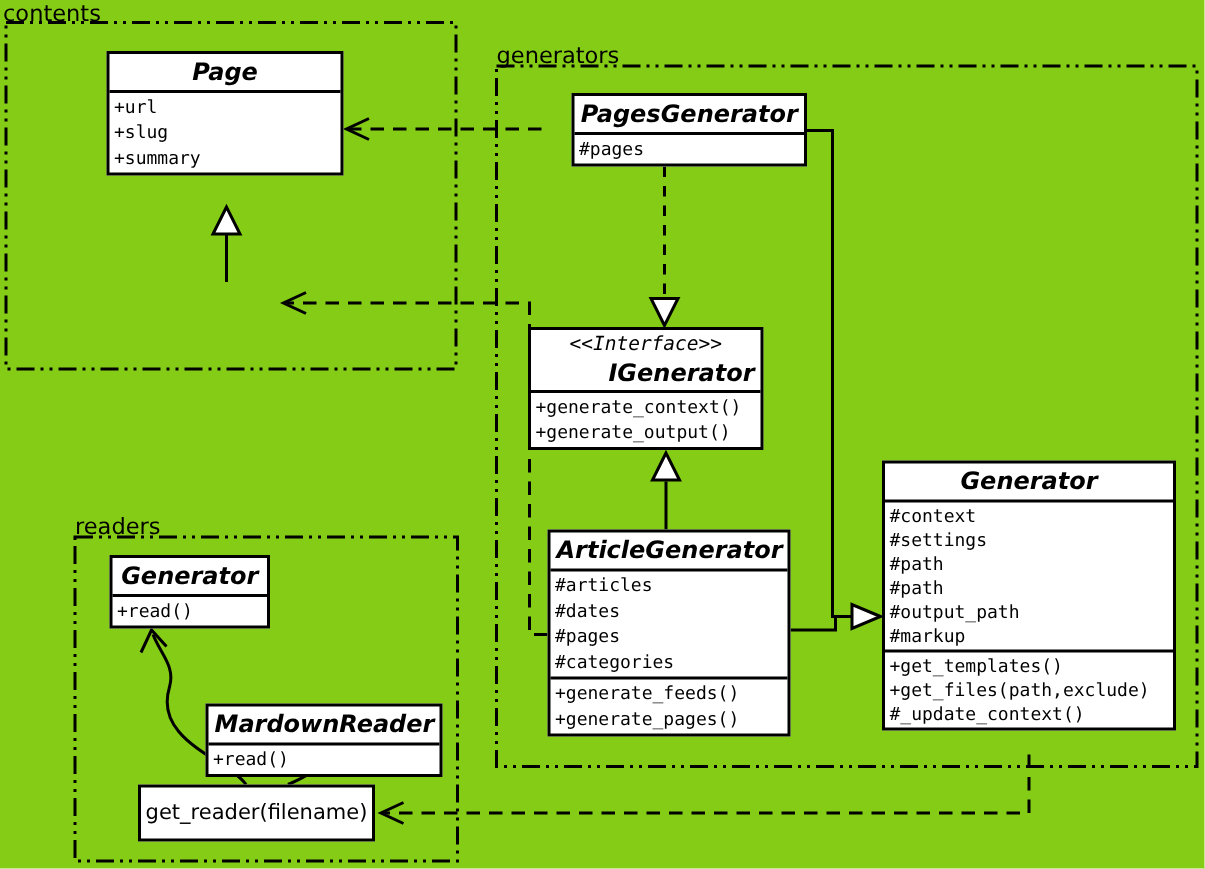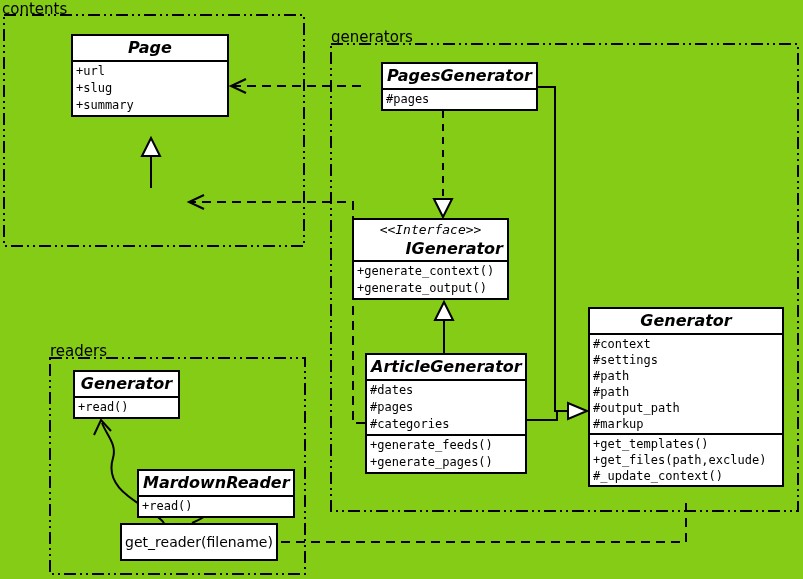--- a/index.html
+++ b/index.html
@@ -35,21 +35,21 @@
   }
   
   #cls-page{left:71px;top:34px;width:158px;}
   #cls-article{left:116px;top:188px;width:70px;}
   #cls-pagesgen{left:363px;top:62px;width:157px;margin-left:18px;}
   #cls-igen{left:352px;top:218px;width:157px;}
   #cls-artgen{left:365px;top:353px;width:162px;}
   #cls-gen{left:588px;top:307px;width:196px;}
   #cls-rst{left:73px;top:370px;width:107px;}
   #cls-mardown{left:137px;top:431px;width:158px;margin-top:38px;}
-  #box-getreader{left:92px;top:523px;width:158px;height:38px;margin-left:28px;}
+  #box-getreader{left:92px;top:523px;width:158px;height:38px;}
   #lbl-contents{left:2px;top:1px;}
   #lbl-generators{left:331px;top:29px;}
   #lbl-readers{left:50px;top:343px;}
 </style>
 </head>
 <body>
 
 <div class="canvas">
 
   <svg class="connector-layer" viewBox="0 0 803 579" xmlns="http://www.w3.org/2000/svg">
@@ -133,20 +133,21 @@
     </div>
     <div class="uml-sec">
       <div class="uml-row">+generate_context()</div>
       <div class="uml-row">+generate_output()</div>
     </div>
   </div>
 
   <div class="uml-class" id="cls-artgen">
     <div class="uml-title">ArticleGenerator</div>
     <div class="uml-sec">
+      <div class="uml-row">#articles</div>
       <div class="uml-row">#dates</div>
       <div class="uml-row">#pages</div>
       <div class="uml-row">#categories</div>
     </div>
     <div class="uml-sec">
       <div class="uml-row">+generate_feeds()</div>
       <div class="uml-row">+generate_pages()</div>
     </div>
   </div>
 

